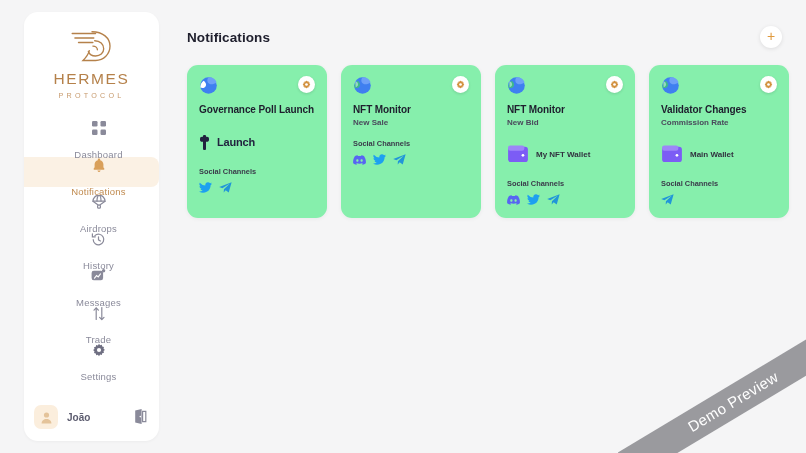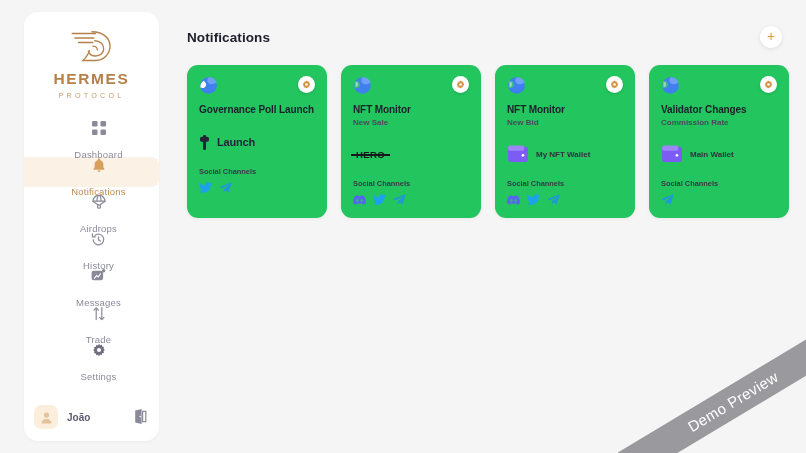--- a/index.html
+++ b/index.html
@@ -31,21 +31,21 @@
     padding: 14px 0 6px 0;
     display: flex;
     flex-direction: column;
     align-items: center;
   }
   .logo-mark { width: 54px; height: 42px; }
   .logo-title {
     font-size: 15.5px;
     letter-spacing: 1.6px;
     color: #b5814a;
-    font-weight: 700;
+    font-weight: 400;
     margin-top: 2px;
   }
   .logo-sub {
     font-size: 7.2px;
     letter-spacing: 3.2px;
     color: #c79a6d;
     margin-top: 3px;
   }
 
   .nav { margin-top: 14px; flex: 1; }
@@ -97,21 +97,21 @@
     cursor: pointer;
     color: #e09a3e;
     font-size: 14px;
     line-height: 1;
     padding-bottom: 2px;
   }
 
   .cards { display: flex; gap: 14px; }
   .card {
     width: 140px;
-    background: #22c55e;
+    background: #86efac;
     border-radius: 11px;
     padding: 11px 12px 13px 12px;
     box-shadow: 0 1px 4px rgba(20,20,40,0.05);
     position: relative;
     flex: none;
     min-height: 152px;
   }
   .card-top { display:flex; align-items:flex-start; justify-content:space-between; }
   .globe { width: 19px; height: 19px; }
   .gear-btn {
@@ -343,23 +343,20 @@
           </span>
           <button class="gear-btn">
             <svg width="9" height="9" viewBox="0 0 14 14" fill="#d2913f">
               <path d="M7 0.8l1.1 1.4 1.7-.5.4 1.8 1.8.4-.5 1.7L12.9 7l-1.4 1.1.5 1.7-1.8.4-.4 1.8-1.7-.5L7 13.2 5.9 11.8l-1.7.5-.4-1.8-1.8-.4.5-1.7L1.1 7l1.4-1.1-.5-1.7 1.8-.4.4-1.8 1.7.5z"></path>
               <circle cx="7" cy="7" r="2.1" fill="#ffffff"></circle>
             </svg>
           </button>
         </div>
         <div class="card-title">NFT Monitor</div>
         <div class="card-sub">New Sale</div>
-        <div class="src-row">
-          <span class="hero-word">HERO</span>
-        </div>
         <div class="social-head">Social Channels</div>
         <div class="social-row">
           <svg width="13" height="10" viewBox="0 0 16 12" fill="#5865f2">
             <path d="M13.5 1.2A13 13 0 0 0 10.3.3l-.4.8a12 12 0 0 0-3.8 0L5.7.3a13 13 0 0 0-3.2.9C.5 4.2-.1 7.1.2 9.9a13.2 13.2 0 0 0 4 2c.3-.4.6-.9.8-1.4-.4-.2-.9-.4-1.3-.6l.3-.3a9.4 9.4 0 0 0 8 0l.3.3c-.4.2-.8.4-1.3.6.2.5.5 1 .8 1.4a13.1 13.1 0 0 0 4-2c.4-3.2-.6-6.1-2.3-8.7zM5.4 8.2c-.8 0-1.4-.7-1.4-1.6S4.6 5 5.4 5c.8 0 1.4.7 1.4 1.6s-.6 1.6-1.4 1.6zm5.2 0c-.8 0-1.4-.7-1.4-1.6S9.8 5 10.6 5c.8 0 1.4.7 1.4 1.6s-.6 1.6-1.4 1.6z"></path>
           </svg>
           <svg width="13" height="11" viewBox="0 0 16 13" fill="#1da0f0">
             <path d="M16 1.6a6.4 6.4 0 0 1-1.9.5 3.3 3.3 0 0 0 1.4-1.8c-.6.4-1.3.6-2.1.8A3.3 3.3 0 0 0 7.8 4a9.3 9.3 0 0 1-6.8-3.4 3.3 3.3 0 0 0 1 4.4A3.2 3.2 0 0 1 .5 4.6a3.3 3.3 0 0 0 2.6 3.2 3.3 3.3 0 0 1-1.5.1 3.3 3.3 0 0 0 3 2.3A6.6 6.6 0 0 1 0 11.5 9.3 9.3 0 0 0 14.3 3.6c.7-.5 1.3-1.2 1.7-2z"></path>
           </svg>
           <svg width="13" height="11" viewBox="0 0 16 14" fill="#2196d8">
             <path d="M15.8.4 0 6.5l4 1.3L13.6 2 6 9.1l-.3 4.4 2.5-3 3.9 2.9z"></path>

